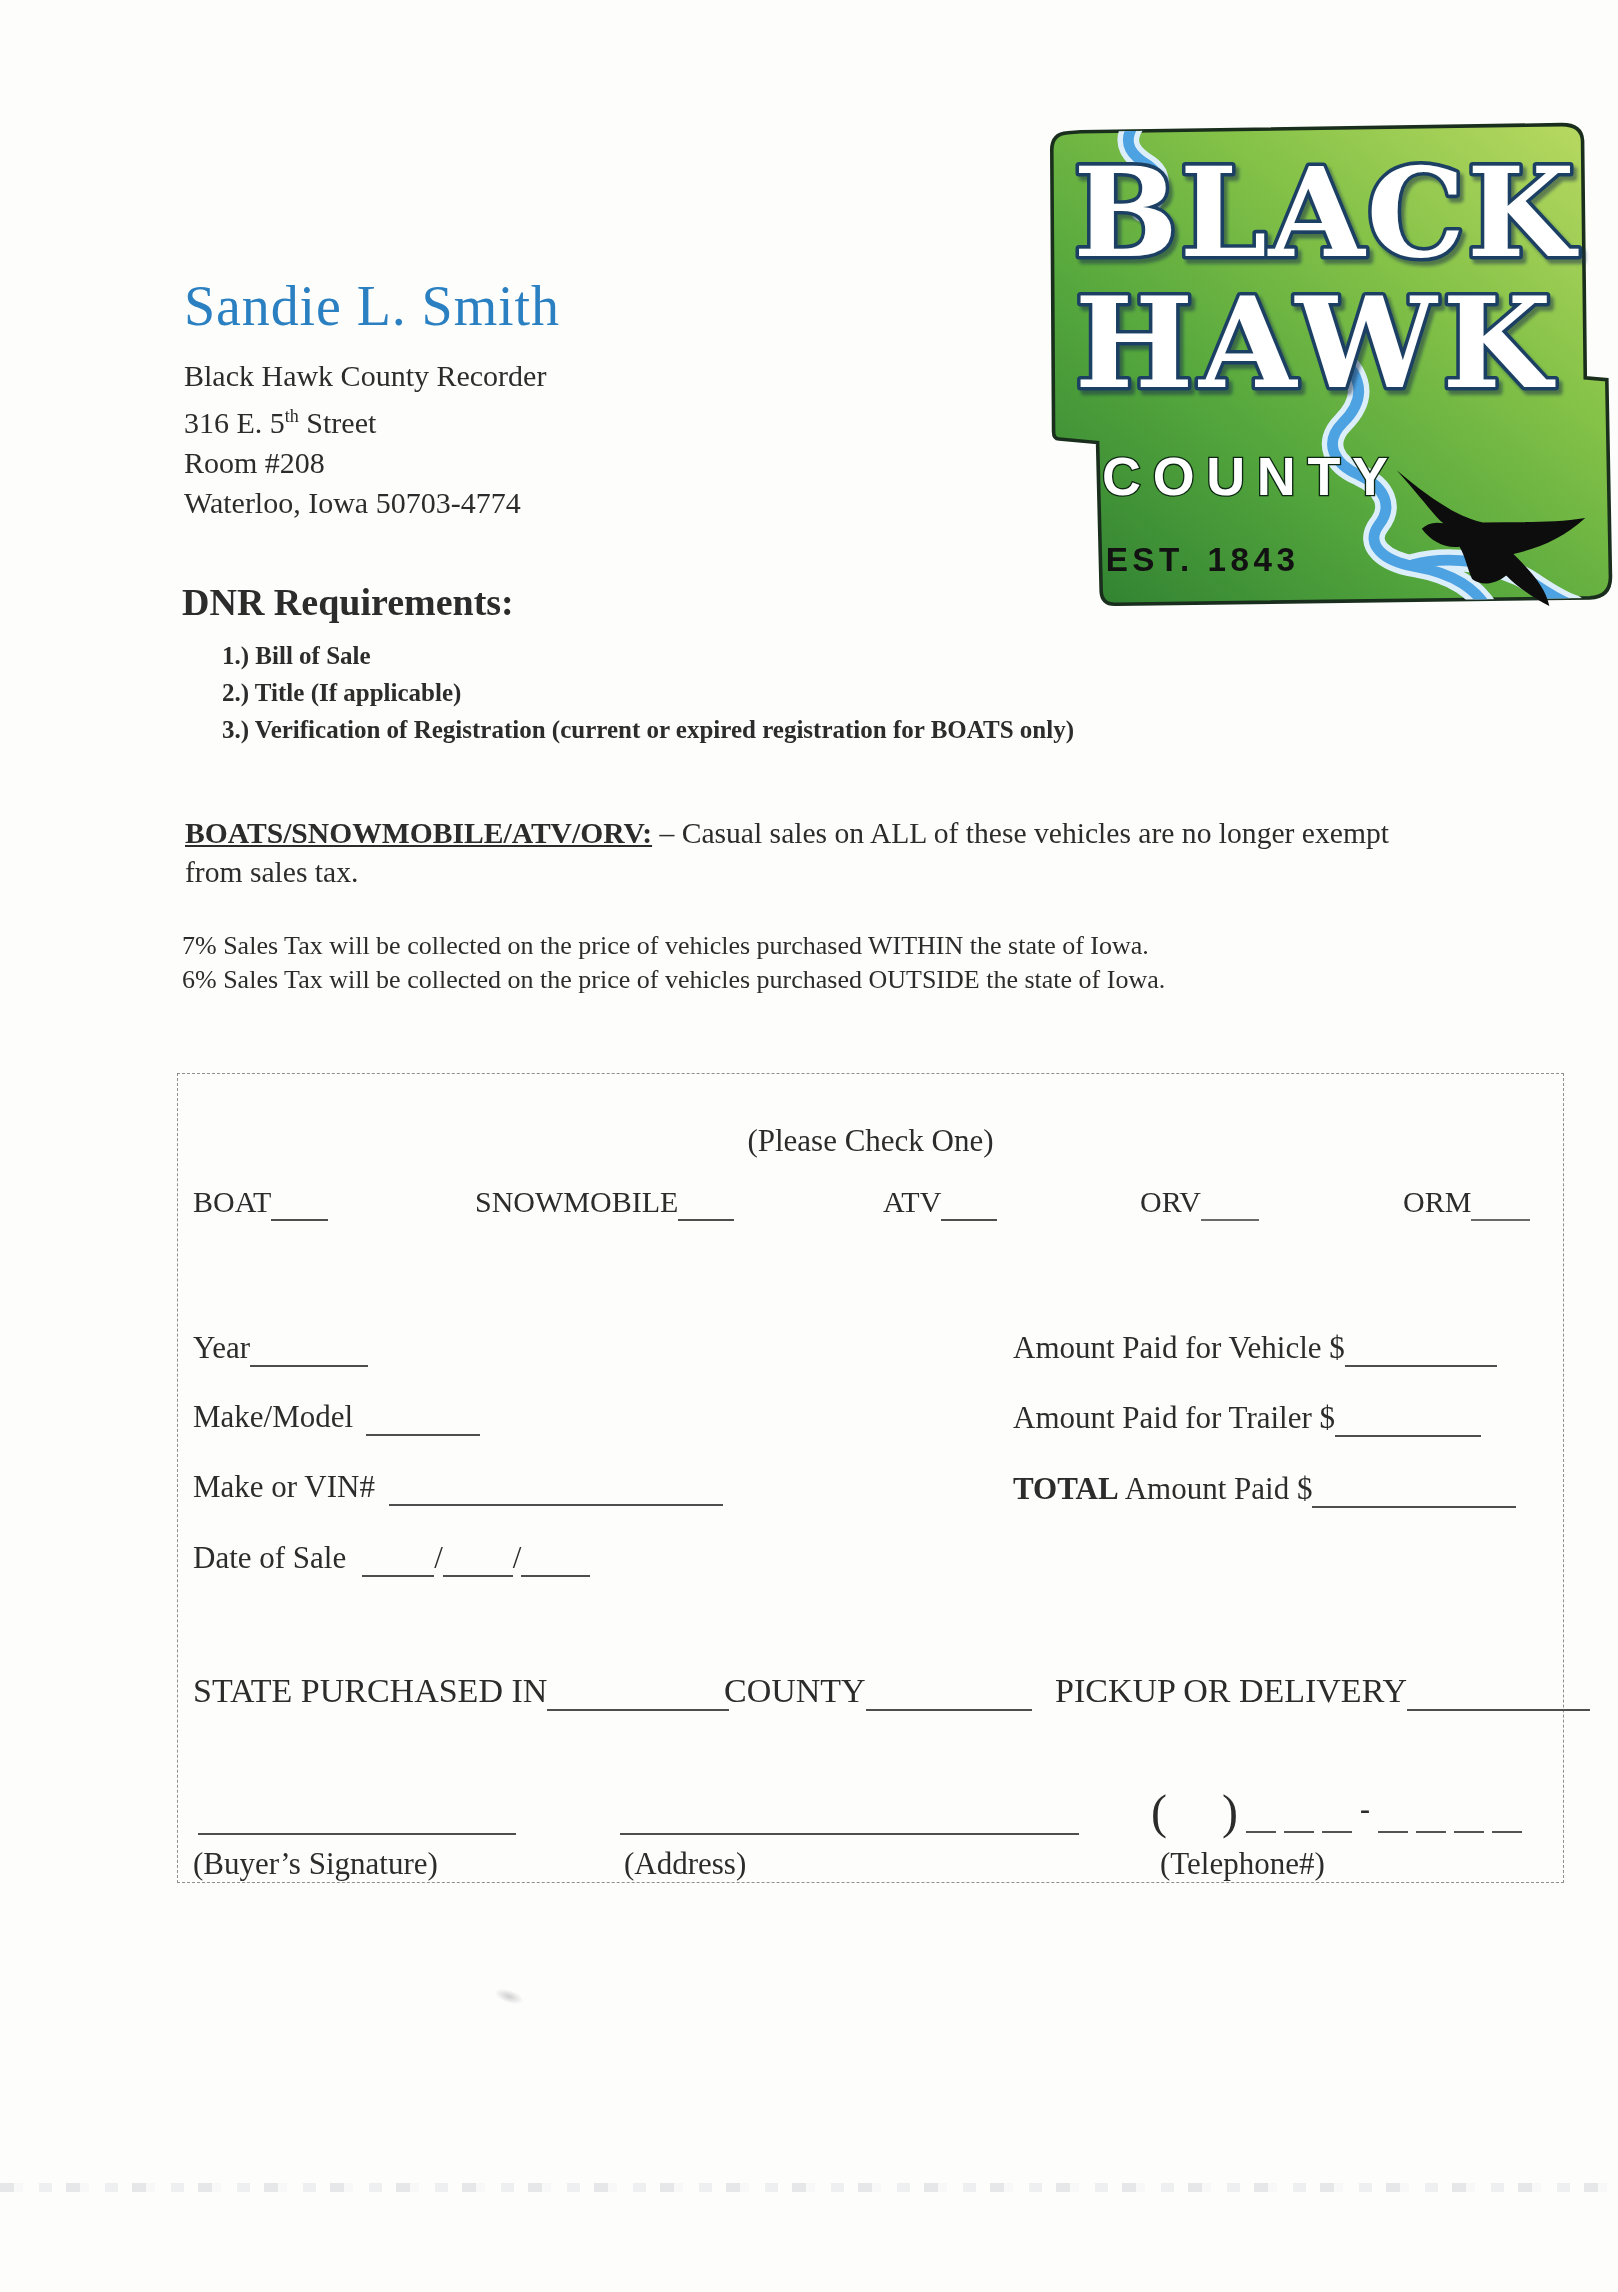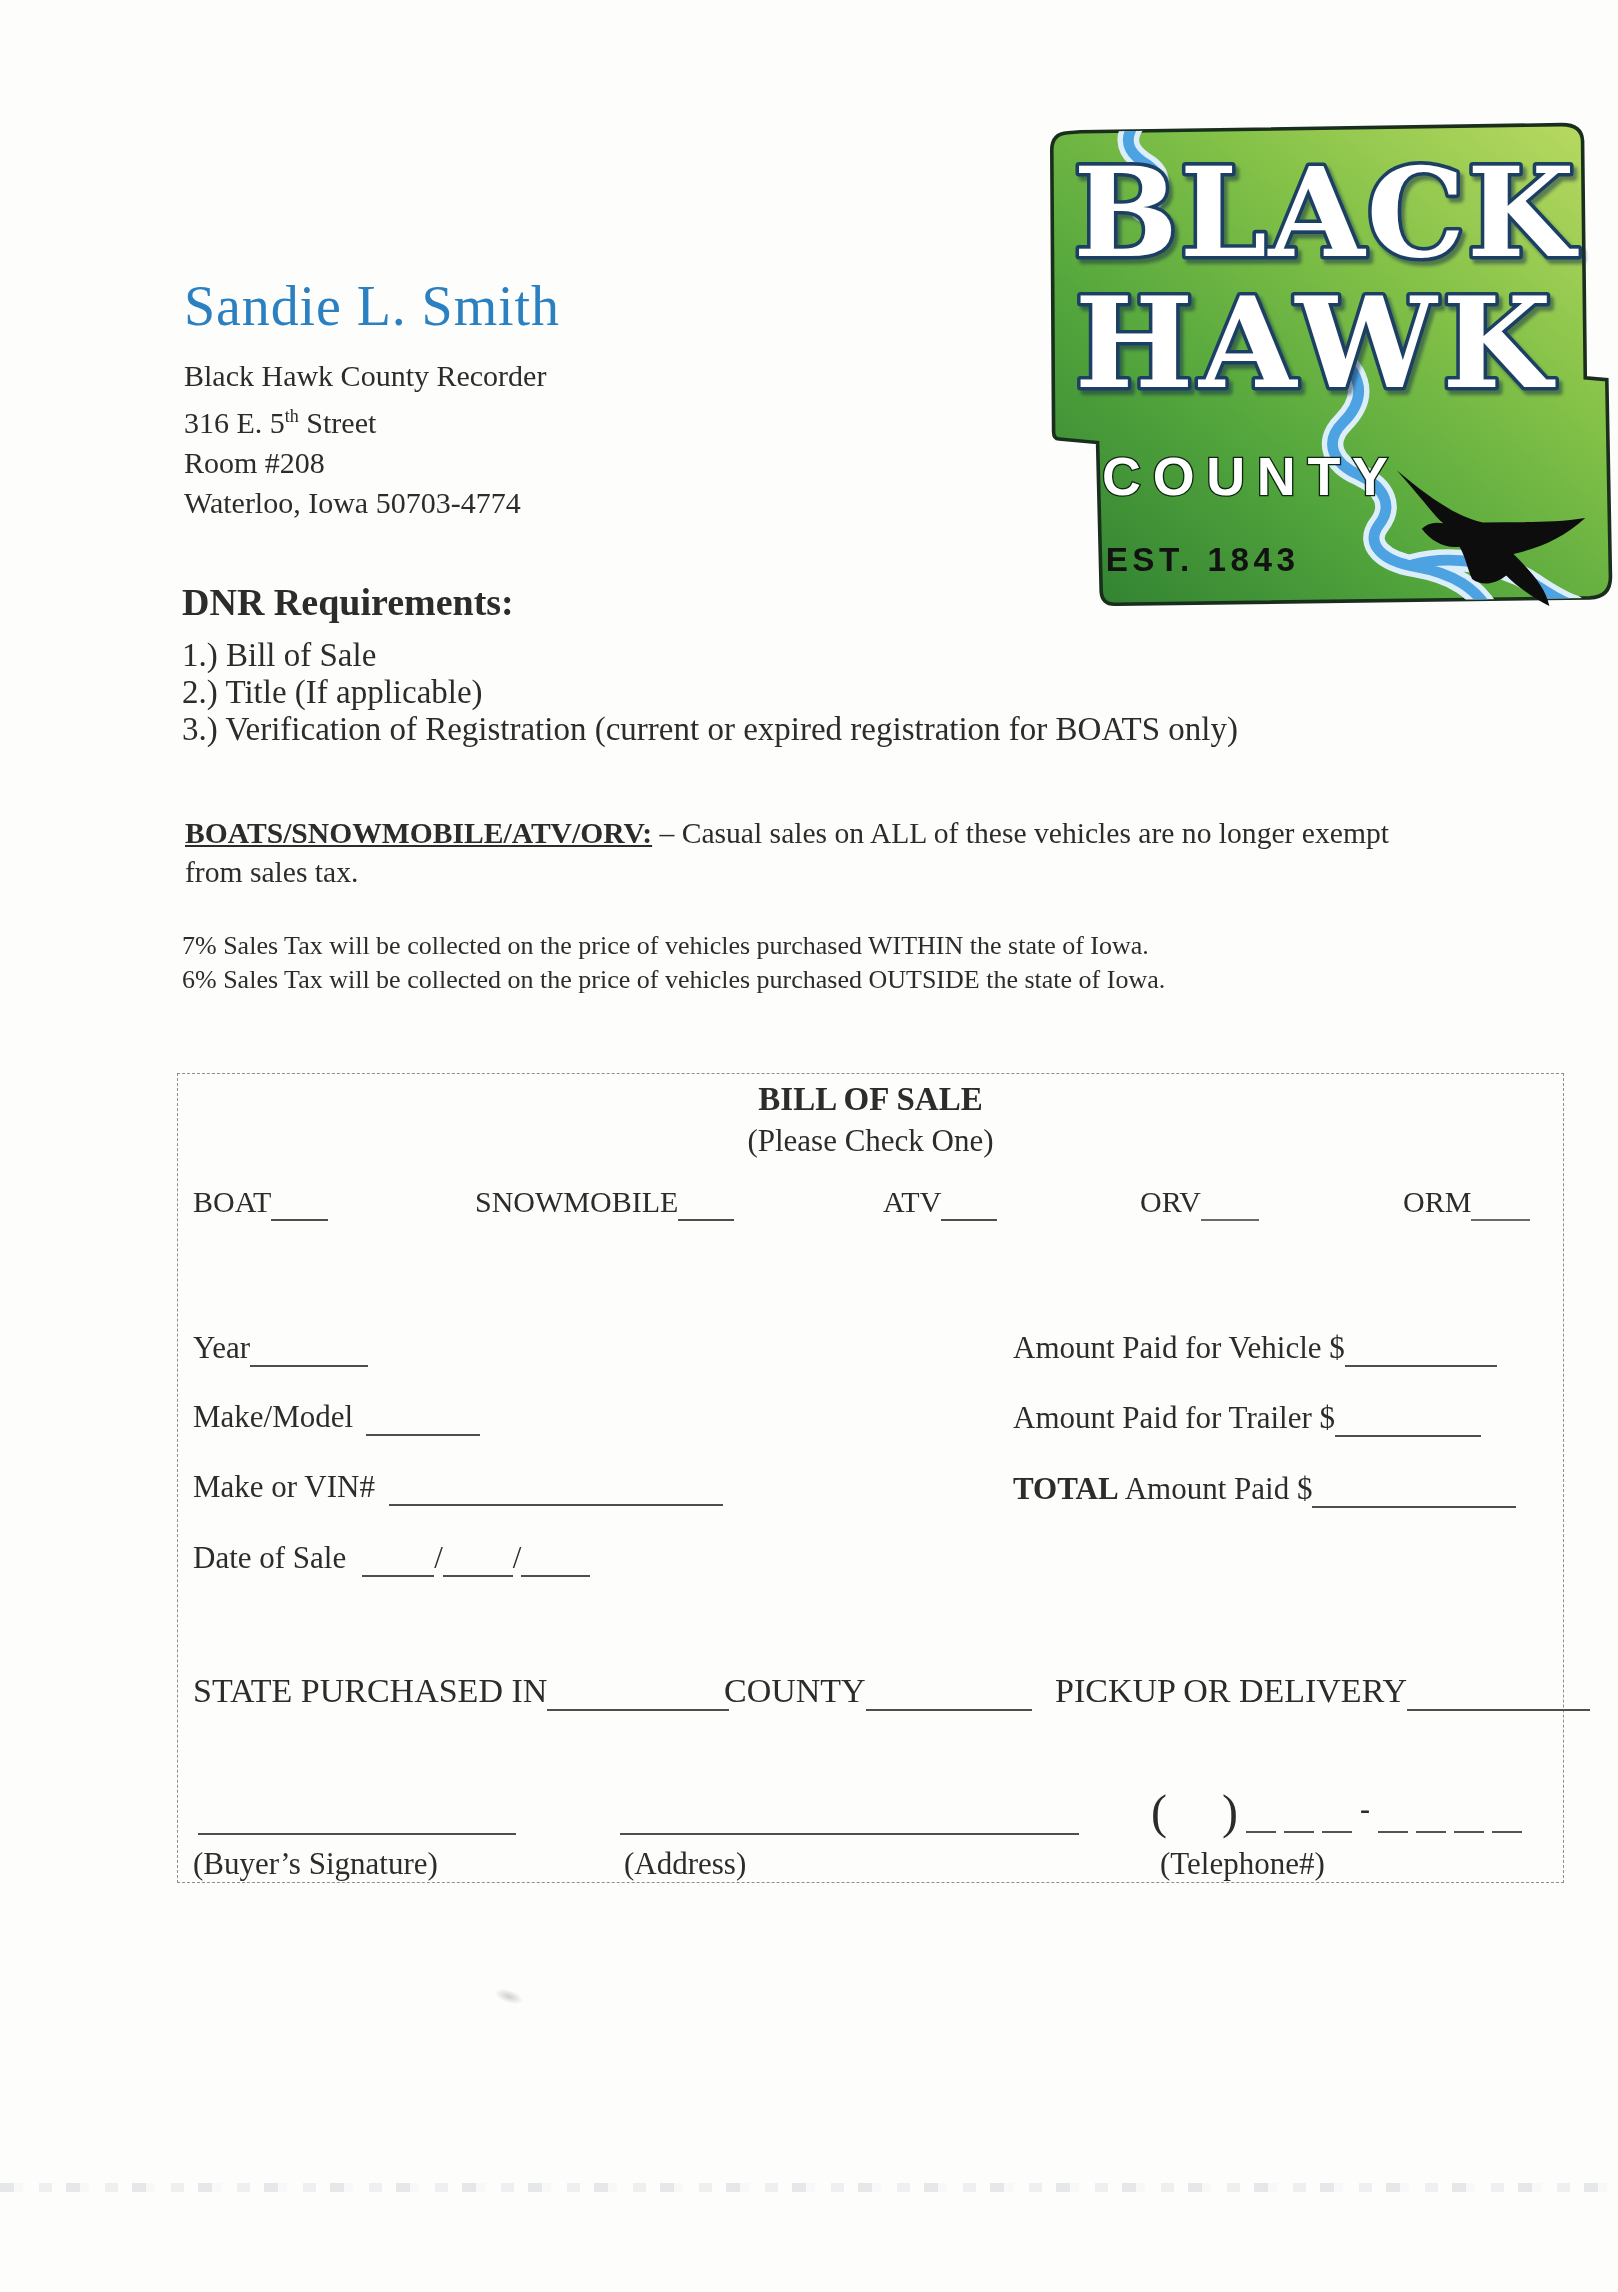--- a/index.html
+++ b/index.html
@@ -16,21 +16,21 @@
   
   .contact{position:absolute;left:184px;top:276px;}
   .contact .name{font-size:56px;line-height:1.1;letter-spacing:0.9px;}
   .contact-lines{margin-top:18px;font-size:30px;line-height:40px;}
   sup{font-size:60%;}
   
   .logo{position:absolute;left:1050px;top:117px;width:564px;height:493px;}
   
   .dnr{position:absolute;left:182px;top:580px;}
   .dnr-h{font-size:38px;font-weight:bold;margin-bottom:13.4px;}
-  .dnr-i{font-size:33px;font-weight:normal;line-height:37px;}
+  .dnr-i{font-size:25px;font-weight:bold;line-height:37px;margin-left:40px;}
   
   .tax{position:absolute;left:182px;top:811px;width:1272px;}
   .tax-lead{margin:3px;font-size:29.6px;line-height:39px;width:1245px;}
   .tax-bold{font-weight:bold;text-decoration:underline;}
   .tax-lines{margin-top:37px;font-size:26px;line-height:34px;white-space:nowrap;}
   
   .bos-box{
     position:absolute;left:177px;top:1073px;width:1387px;height:810px;
     border:1.8px dashed #8f8f8f;box-sizing:border-box;
   }
@@ -132,21 +132,20 @@
 
   <div class="tax">
     <p class="tax-lead"><span class="tax-bold">BOATS/SNOWMOBILE/ATV/ORV:</span><span> – Casual sales on ALL of these vehicles are no longer exempt from sales tax.</span></p>
     <div class="tax-lines">
       <div>7% Sales Tax will be collected on the price of vehicles purchased WITHIN the state of Iowa.</div>
       <div>6% Sales Tax will be collected on the price of vehicles purchased OUTSIDE the state of Iowa.</div>
     </div>
   </div>
 
   <div class="bos-box">
-    <div class="f-title">BILL OF SALE</div>
     <div class="f-sub">(Please Check One)</div>
 
     <div class="vt" style="left:15px"><span>BOAT</span><span class="bl" style="width:57px"></span></div>
     <div class="vt" style="left:297px"><span>SNOWMOBILE</span><span class="bl" style="width:56px"></span></div>
     <div class="vt" style="left:705px"><span>ATV</span><span class="bl" style="width:56px"></span></div>
     <div class="vt" style="left:962px"><span>ORV</span><span class="bl lite" style="width:58px"></span></div>
     <div class="vt" style="left:1225px"><span>ORM</span><span class="bl lite" style="width:59px"></span></div>
 
     <div class="fld" style="left:15px;top:256px"><span>Year</span><span class="bl" style="width:118px"></span></div>
     <div class="fld" style="left:15px;top:325px"><span>Make/Model</span><span class="bl" style="width:114px;margin-left:12.5px"></span></div>

